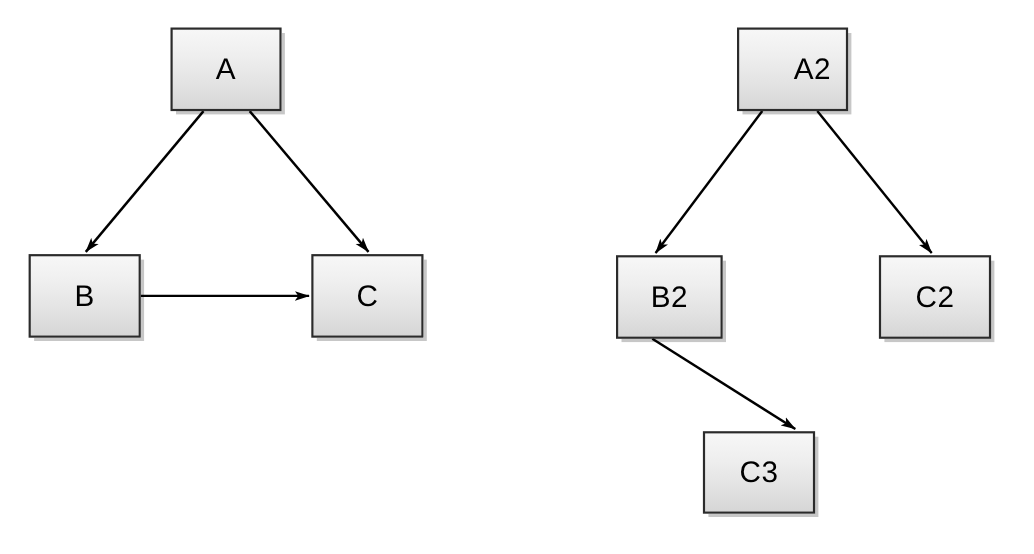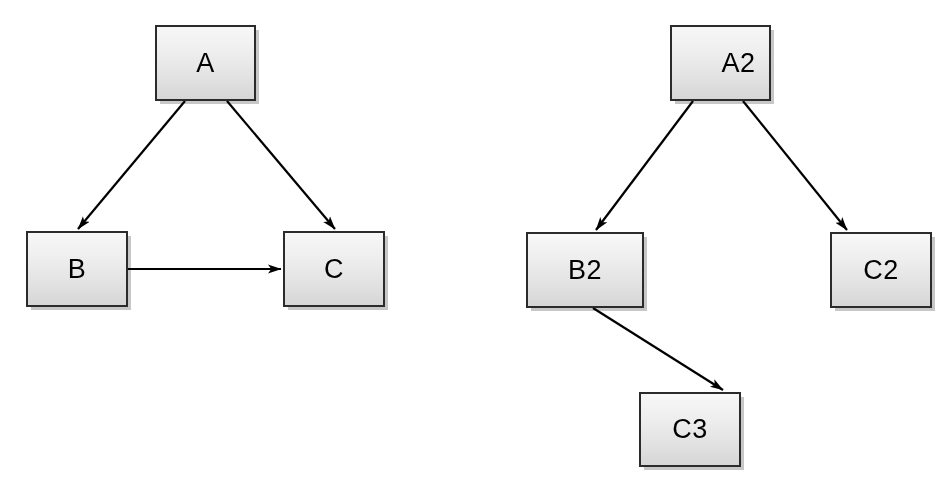--- a/index.html
+++ b/index.html
@@ -72,24 +72,24 @@
       </div>
       <div class="node" style="left: 26px; top: 231px; width: 102px; height: 76px;">
         <span class="node-label">B</span>
       </div>
       <div class="node" style="left: 283px; top: 231px; width: 102px; height: 76px;">
         <span class="node-label">C</span>
       </div>
       <div class="node" style="left: 670px; top: 25px; width: 101px; height: 76px; padding-left: 36px;">
         <span class="node-label">A2</span>
       </div>
-      <div class="node" style="left: 526px; top: 232px; width: 118px; height: 76px;">
+      <div class="node" style="left: 560px; top: 232px; width: 97px; height: 76px;">
         <span class="node-label">B2</span>
       </div>
-      <div class="node" style="left: 830px; top: 232px; width: 102px; height: 76px;">
+      <div class="node" style="left: 799px; top: 232px; width: 102px; height: 76px;">
         <span class="node-label">C2</span>
       </div>
       <div class="node" style="left: 639px; top: 392px; width: 102px; height: 75px;">
         <span class="node-label">C3</span>
       </div>
     </div>
 
 </div>
 
 </body></html>

